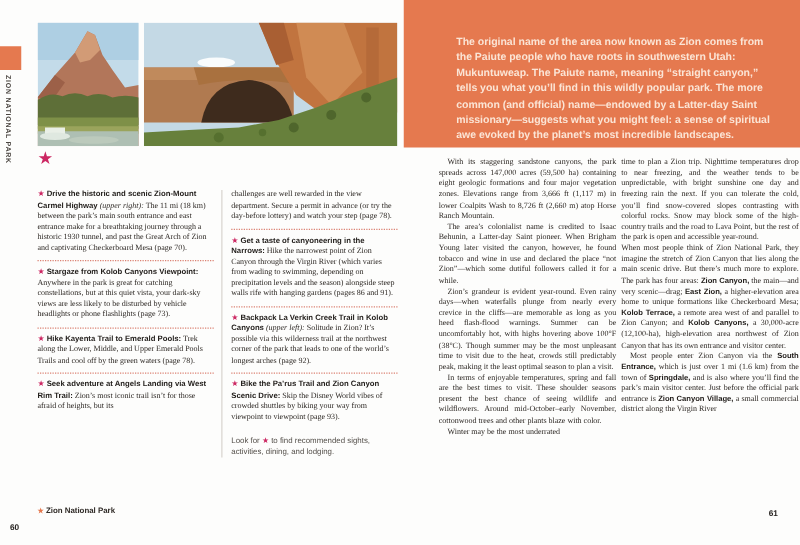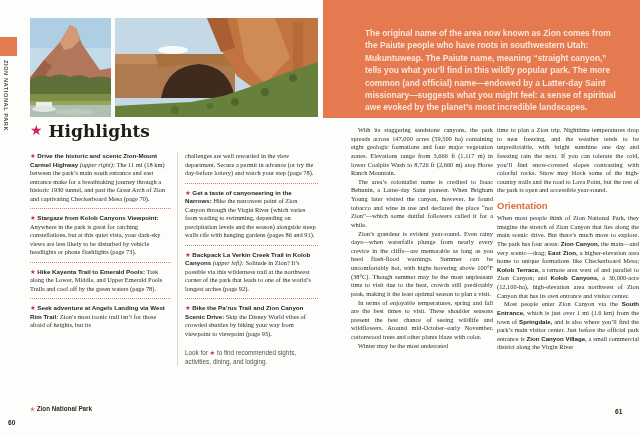--- a/index.html
+++ b/index.html
@@ -112,21 +112,20 @@
       <circle cx="120" cy="84" r="4" fill="#4f662c"></circle>
       <circle cx="150" cy="74" r="4" fill="#4f662c"></circle>
       <circle cx="178" cy="60" r="4" fill="#4f662c"></circle>
       <circle cx="60" cy="92" r="4" fill="#56702f"></circle>
       <circle cx="95" cy="88" r="3" fill="#56702f"></circle>
     </svg>
   </div>
 
   <div class="hl-head">
     <span class="big-star" style="color: rgb(204, 39, 98);">★</span>
-    <span class="hl-title-text">Highlights</span>
   </div>
 
   <div class="hl-cols">
     <div class="hl-col" id="hl-col1">
         <div class="hl-item"><span class="hl-star" style="color: rgb(204, 39, 98);">★ </span><span class="hl-title">Drive the historic and scenic Zion-Mount Carmel Highway</span><span class="hl-note"> (upper right):</span><span class="hl-body"> The 11 mi (18 km) between the park’s main south entrance and east entrance make for a breathtaking journey through a historic 1930 tunnel, and past the Great Arch of Zion and captivating Checkerboard Mesa (page 70).</span></div>
         <div class="hl-item"><span class="hl-star" style="color: rgb(204, 39, 98);">★ </span><span class="hl-title">Stargaze from Kolob Canyons Viewpoint:</span><span class="hl-body"> Anywhere in the park is great for catching constellations, but at this quiet vista, your dark-sky views are less likely to be disturbed by vehicle headlights or phone flashlights (page 73).</span></div>
         <div class="hl-item"><span class="hl-star" style="color: rgb(204, 39, 98);">★ </span><span class="hl-title">Hike Kayenta Trail to Emerald Pools:</span><span class="hl-body"> Trek along the Lower, Middle, and Upper Emerald Pools Trails and cool off by the green waters (page 78).</span></div>
         <div class="hl-item"><span class="hl-star" style="color: rgb(204, 39, 98);">★ </span><span class="hl-title">Seek adventure at Angels Landing via West Rim Trail:</span><span class="hl-body"> Zion’s most iconic trail isn’t for those afraid of heights, but its</span></div>
       </div>
     <div class="hl-col" id="hl-col2">
@@ -145,21 +144,20 @@
   <div class="article">
     <div class="art-col" id="art-col1">
         <p class="ind"><span>With its staggering sandstone canyons, the park spreads across 147,000 acres (59,500 ha) containing eight geologic formations and four major vegetation zones. Elevations range from 3,666 ft (1,117 m) in lower Coalpits Wash to 8,726 ft (2,660 m) atop Horse Ranch Mountain.</span></p>
         <p class="ind"><span>The area’s colonialist name is credited to Isaac Behunin, a Latter-day Saint pioneer. When Brigham Young later visited the canyon, however, he found tobacco and wine in use and declared the place “not Zion”—which some dutiful followers called it for a while.</span></p>
         <p class="ind"><span>Zion’s grandeur is evident year-round. Even rainy days—when waterfalls plunge from nearly every crevice in the cliffs—are memorable as long as you heed flash-flood warnings. Summer can be uncomfortably hot, with highs hovering above 100°F (38°C). Though summer may be the most unpleasant time to visit due to the heat, crowds still predictably peak, making it the least optimal season to plan a visit.</span></p>
         <p class="ind"><span>In terms of enjoyable temperatures, spring and fall are the best times to visit. These shoulder seasons present the best chance of seeing wildlife and wildflowers. Around mid-October–early November, cottonwood trees and other plants blaze with color.</span></p>
         <p class="ind"><span>Winter may be the most underrated</span></p>
       </div>
     <div class="art-col" id="art-col2">
         <p><span>time to plan a Zion trip. Nighttime temperatures drop to near freezing, and the weather tends to be unpredictable, with bright sunshine one day and freezing rain the next. If you can tolerate the cold, you’ll find snow-covered slopes contrasting with colorful rocks. Snow may block some of the high-country trails and the road to Lava Point, but the rest of the park is open and accessible year-round.</span></p>
-        <div class="orient-head" style="color: rgb(224, 105, 62);">Orientation</div>
         <p><span>When most people think of Zion National Park, they imagine the stretch of Zion Canyon that lies along the main scenic drive. But there’s much more to explore. The park has four areas: </span><span class="b">Zion Canyon,</span><span> the main—and very scenic—drag; </span><span class="b">East Zion,</span><span> a higher-elevation area home to unique formations like Checkerboard Mesa; </span><span class="b">Kolob Terrace,</span><span> a remote area west of and parallel to Zion Canyon; and </span><span class="b">Kolob Canyons,</span><span> a 30,000-acre (12,100-ha), high-elevation area northwest of Zion Canyon that has its own entrance and visitor center.</span></p>
         <p class="ind"><span>Most people enter Zion Canyon via the </span><span class="b">South Entrance,</span><span> which is just over 1 mi (1.6 km) from the town of </span><span class="b">Springdale,</span><span> and is also where you’ll find the park’s main visitor center. Just before the official park entrance is </span><span class="b">Zion Canyon Village,</span><span> a small commercial district along the Virgin River</span></p>
       </div>
   </div>
 
   <div class="footer-caption">
     <span class="cap-star" style="color: rgb(229, 121, 79);">★</span>
     <span>Zion National Park</span>
   </div>
   <div class="pagenum" id="pg-left">60</div>

